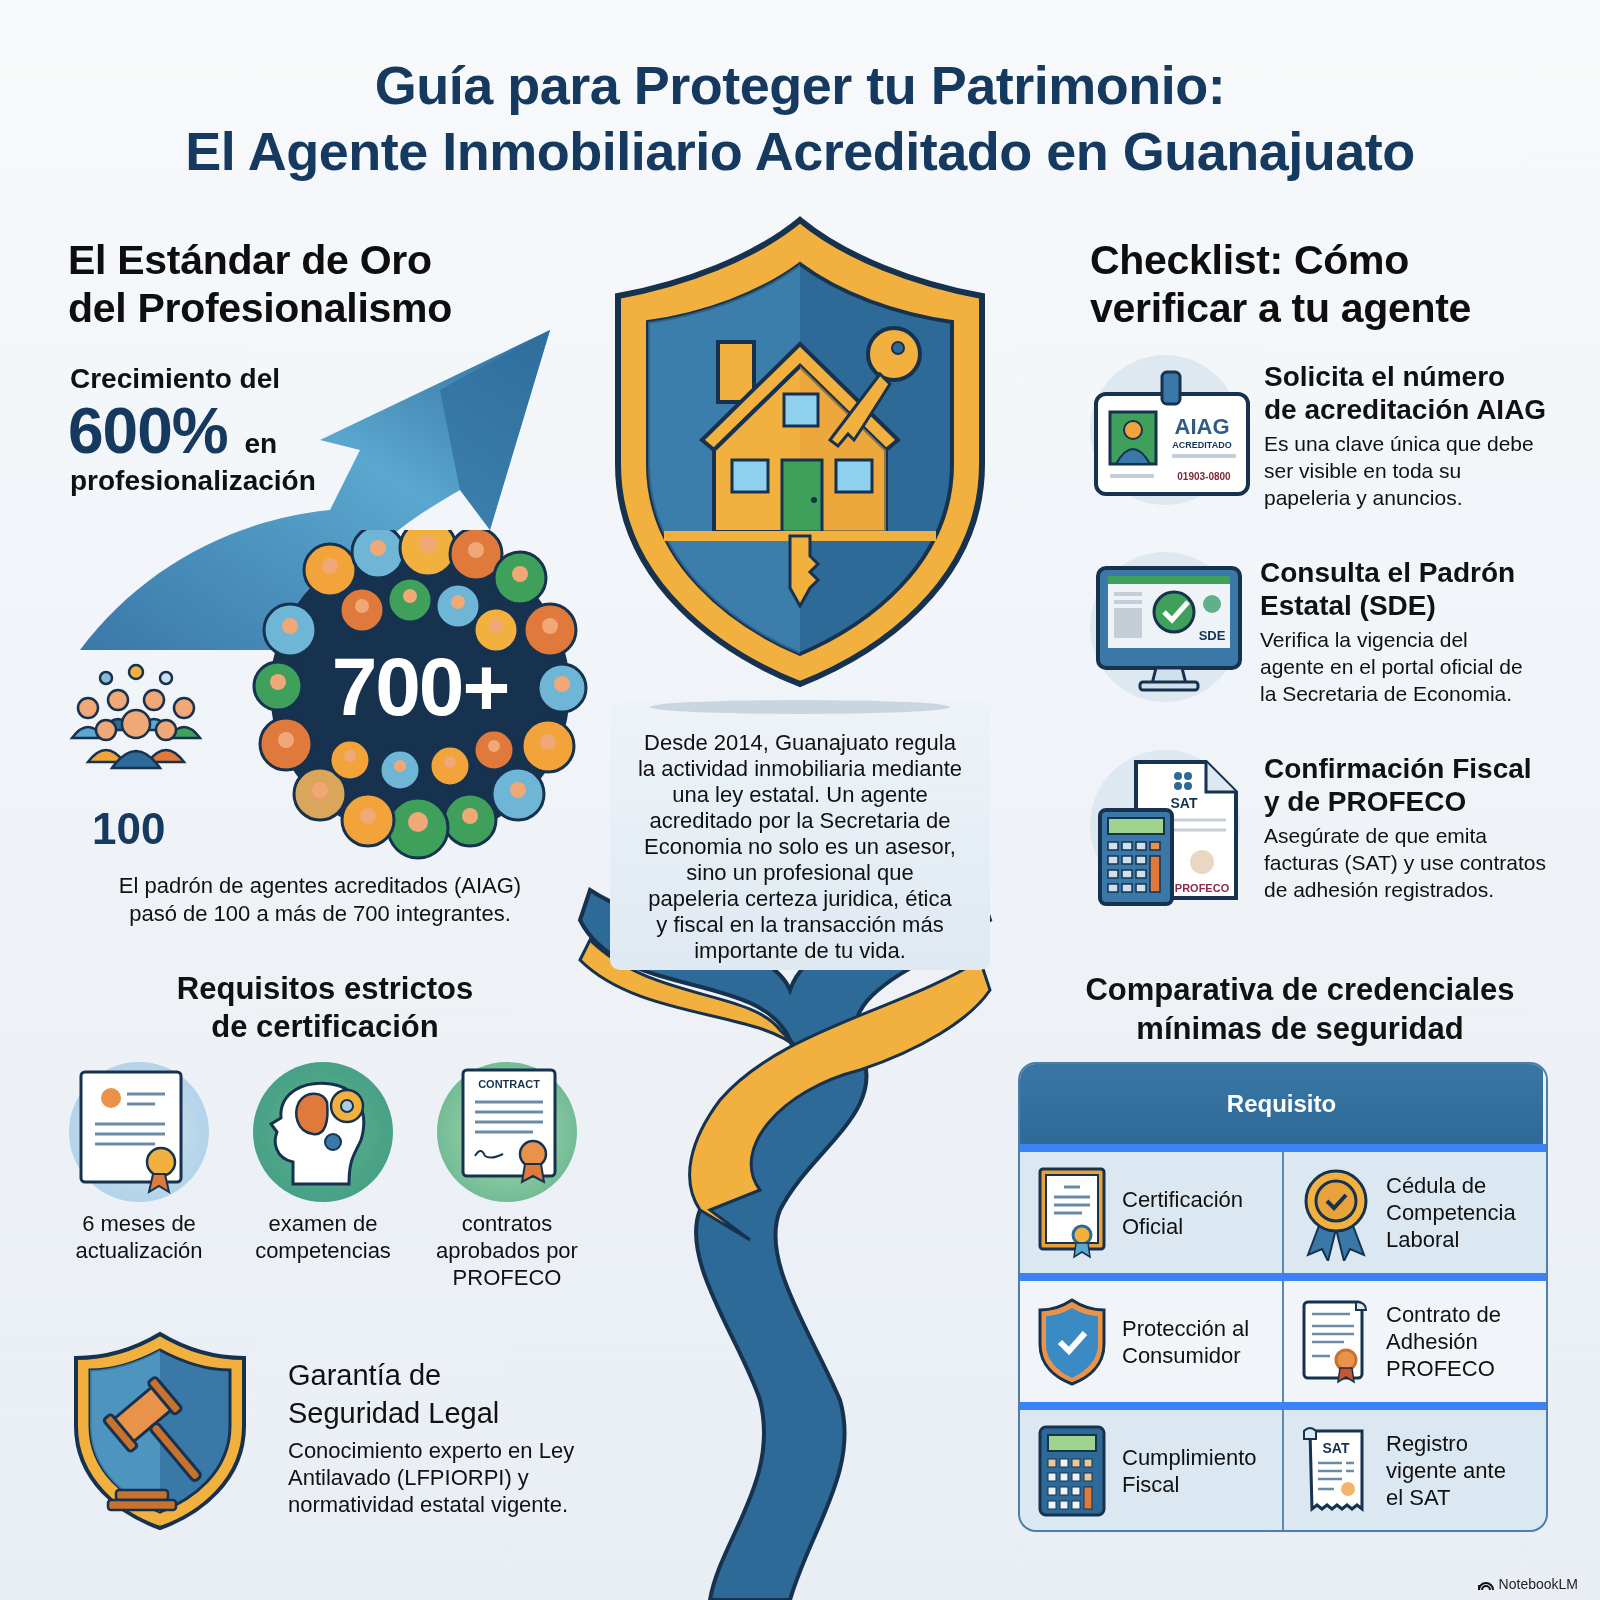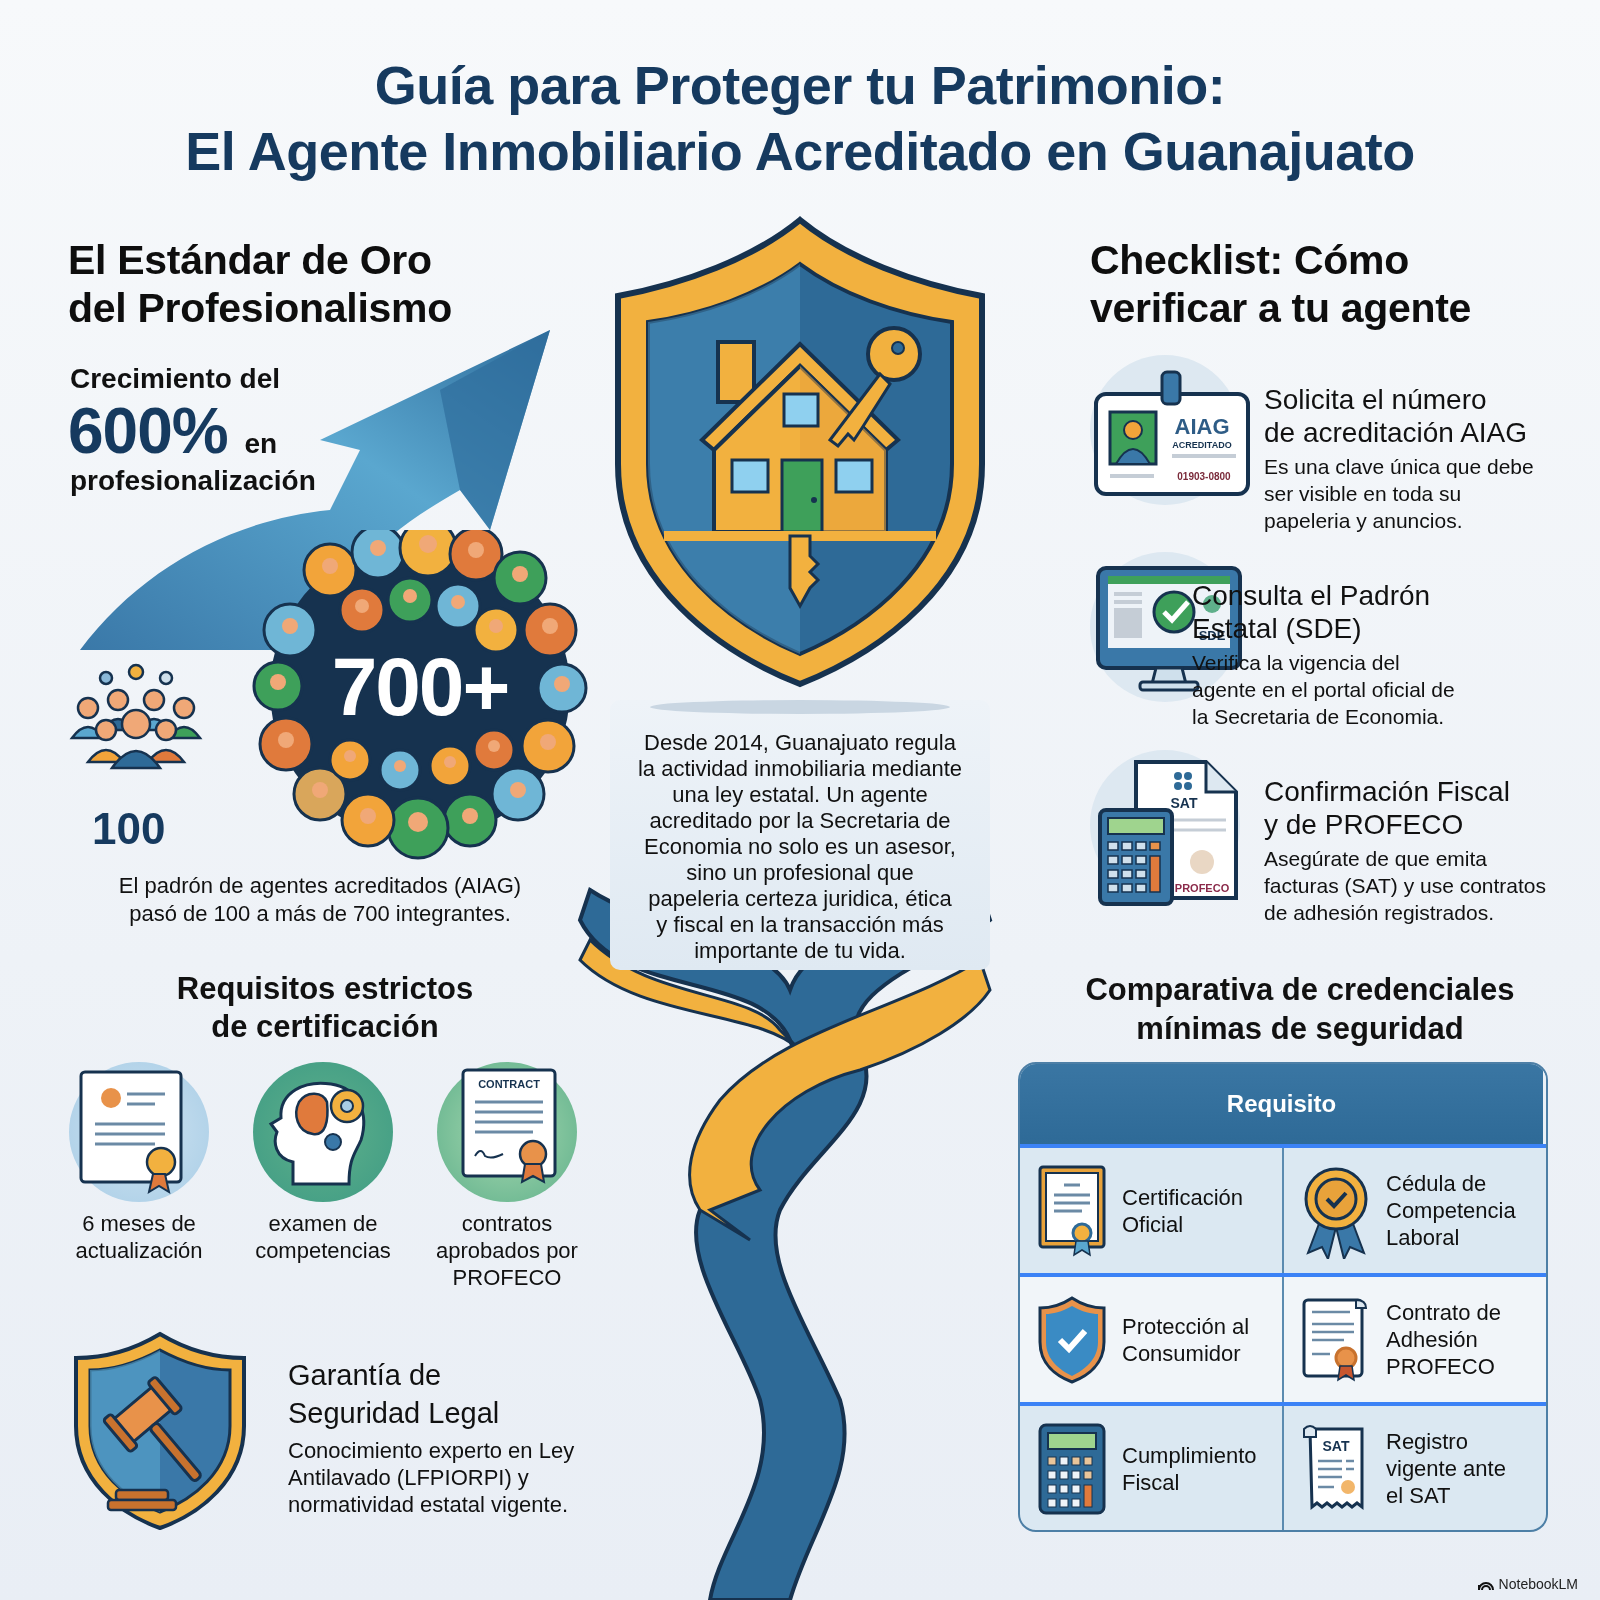--- a/index.html
+++ b/index.html
@@ -42,38 +42,38 @@
 
   
   .center-panel {
     left: 610px; top: 700px; width: 380px; height: 270px;
     background: linear-gradient(180deg, #eef3f8 0%, #dfe9f2 100%);
     border-radius: 10px;
   }
   .center-text { left: 620px; top: 730px; width: 360px; text-align: center; font-size: 22px; line-height: 26px; color: #111; }
 
   
-  .check-item-title { font-weight: 400; font-size: 28px; line-height: 33px; margin-top: 23px; }
+  .check-item-title { font-weight: 700; font-size: 28px; line-height: 33px; }
   .check-item-body { font-size: 21px; line-height: 27px; margin-top: 4px; }
   .check-icon-circle { width: 150px; height: 150px; border-radius: 50%; background: #dde8f1; position: absolute; }
 
   .comp-title { left: 1040px; top: 970px; width: 520px; text-align: center; font-weight: 700; font-size: 31px; line-height: 39px; }
   .comp-table {
     left: 1018px; top: 1062px; width: 530px; height: 470px;
     border-radius: 18px; overflow: hidden; border: 2px solid #4d7fa6;
     background: #dbe8f2;
   }
   .comp-head { display: flex; height: 80px; flex-direction: column; }
   .comp-head div {
     flex: 1; color: #fff; font-weight: 700; font-size: 24px; line-height: 28px;
     display: flex; align-items: center; justify-content: center; text-align: center;
   }
   .comp-head .h1 { background: linear-gradient(180deg, #3a76a3, #2e6a97); border-right: 3px solid #eaf1f7; }
   .comp-head .h2 { background: linear-gradient(180deg, #1f5784, #1b4d77); }
-  .comp-row { display: flex; height: 129px; border-top: 4px solid #3b82f6; }
+  .comp-row { display: flex; height: 129px; border-top: 8px solid #3b82f6; }
   .comp-row:nth-child(odd) { background: #f1f5f9; }
   .comp-cell { flex: 1; display: flex; align-items: center; padding-left: 16px; }
   .comp-cell:first-child { border-right: 2px solid #5b8bb0; }
   .comp-cell .ico { width: 72px; height: 96px; flex: 0 0 72px; margin-right: 14px; }
   .comp-cell .txt { font-size: 22px; line-height: 27px; }
 
   .footer-brand { right: 22px; top: 1576px; font-size: 14px; color: #222; display: flex; align-items: center; gap: 5px; }
 </style>
 </head>
 <body>
@@ -364,21 +364,21 @@
       <rect x="20" y="36" width="28" height="4"></rect>
       <rect x="20" y="44" width="28" height="30"></rect>
     </g>
   <circle cx="80" cy="48" r="20" fill="#3ea05a" stroke="#16324f" stroke-width="3"></circle>
   <path d="M70 48 l8 8 l16-18" stroke="#fff" stroke-width="5" fill="none"></path>
   <circle cx="118" cy="40" r="9" fill="#5fb08b"></circle>
   <text x="118" y="76" text-anchor="middle" font-size="13" font-weight="700" fill="#16324f" font-family="Liberation Sans, sans-serif">SDE</text>
   <path d="M62 104 L58 120 L92 120 L88 104z" fill="#cfe0ec" stroke="#16324f" stroke-width="3"></path>
   <rect x="46" y="118" width="58" height="8" rx="3" fill="#cfe0ec" stroke="#16324f" stroke-width="3"></rect>
 </svg>
-<div class="abs" style="left:1192px; top:556px; width:320px;">
+<div class="abs" style="left:1260px; top:556px; width:320px;">
   <div class="check-item-title">
     <div>Consulta el Padrón</div>
     <div>Estatal (SDE)</div>
   </div>
   <div class="check-item-body">
     <div>Verifica la vigencia del</div>
     <div>agente en el portal oficial de</div>
     <div>la Secretaria de Economia.</div>
   </div>
 </div>

